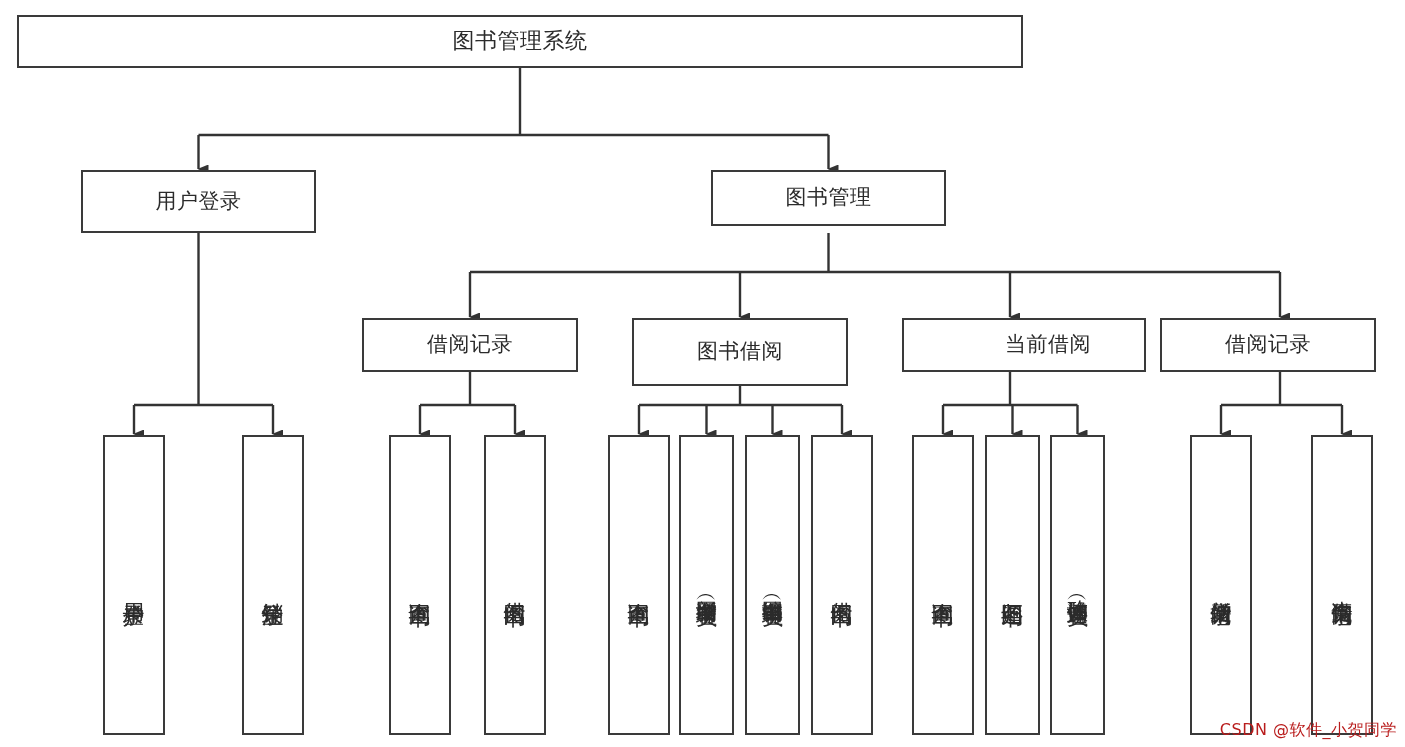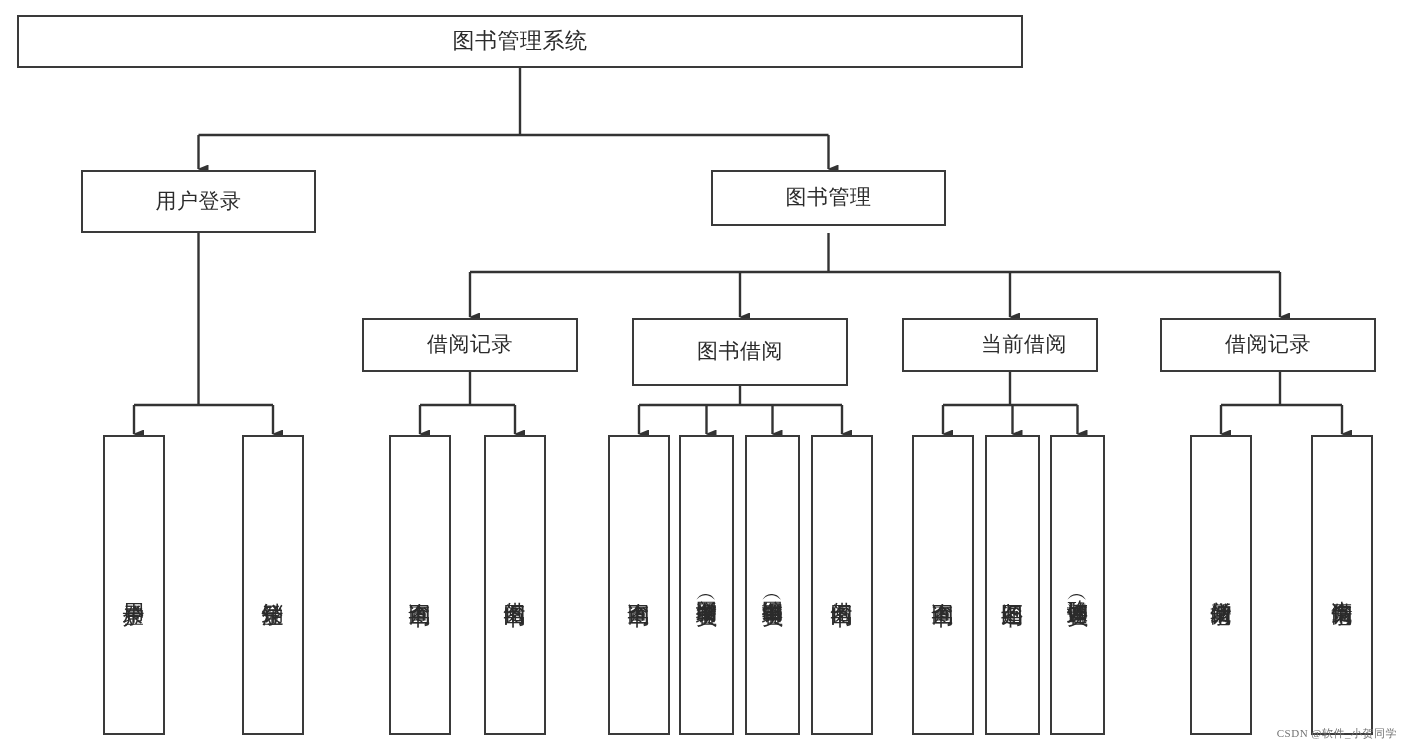--- a/index.html
+++ b/index.html
@@ -62,26 +62,25 @@
     letter-spacing: 1px;
     white-space: nowrap;
   }
   .node.vertical.tall-text .label {
     font-size: 21px;
   }
   .watermark {
     position: absolute;
     right: 8px;
     bottom: 6px;
-    font-size: 11px;
-    color: #737373;
+    font-size: 16px;
+    color: #b91c1c;
     letter-spacing: 0.5px;
     white-space: nowrap;
     user-select: none;
-    font-family: Liberation Serif, serif;
   }
 </style>
 </head>
 <body>
 
 <div id="canvas">
 
   <svg id="wires" viewBox="0 0 1405 747" xmlns="http://www.w3.org/2000/svg">
     <defs>
       <marker id="arrowhead" markerWidth="9" markerHeight="11" refX="4.5" refY="10" orient="auto" markerUnits="userSpaceOnUse">
@@ -135,21 +134,21 @@
   <div class="node horizontal" id="n-l2-1" style="left: 711px; top: 170px; width: 235px; height: 56px;">
     <span class="label">图书管理</span>
   </div>
 
   <div class="node horizontal" id="n-l3-0" style="left: 362px; top: 318px; width: 216px; height: 54px;">
     <span class="label">借阅记录</span>
   </div>
   <div class="node horizontal" id="n-l3-1" style="left: 632px; top: 318px; width: 216px; height: 68px;">
     <span class="label">图书借阅</span>
   </div>
-  <div class="node horizontal" id="n-l3-2" style="left: 902px; top: 318px; width: 196px; height: 54px; padding-left: 48px;">
+  <div class="node horizontal" id="n-l3-2" style="left: 902px; top: 318px; width: 244px; height: 54px; padding-left: 48px;">
     <span class="label">当前借阅</span>
   </div>
   <div class="node horizontal" id="n-l3-3" style="left: 1160px; top: 318px; width: 216px; height: 54px;">
     <span class="label">借阅记录</span>
   </div>
 
   <div class="node vertical" id="n-lf-0" style="left: 103px; top: 435px; width: 62px; height: 300px;">
     <span class="label">用户登录</span>
   </div>
   <div class="node vertical" id="n-lf-1" style="left: 242px; top: 435px; width: 62px; height: 300px;">

